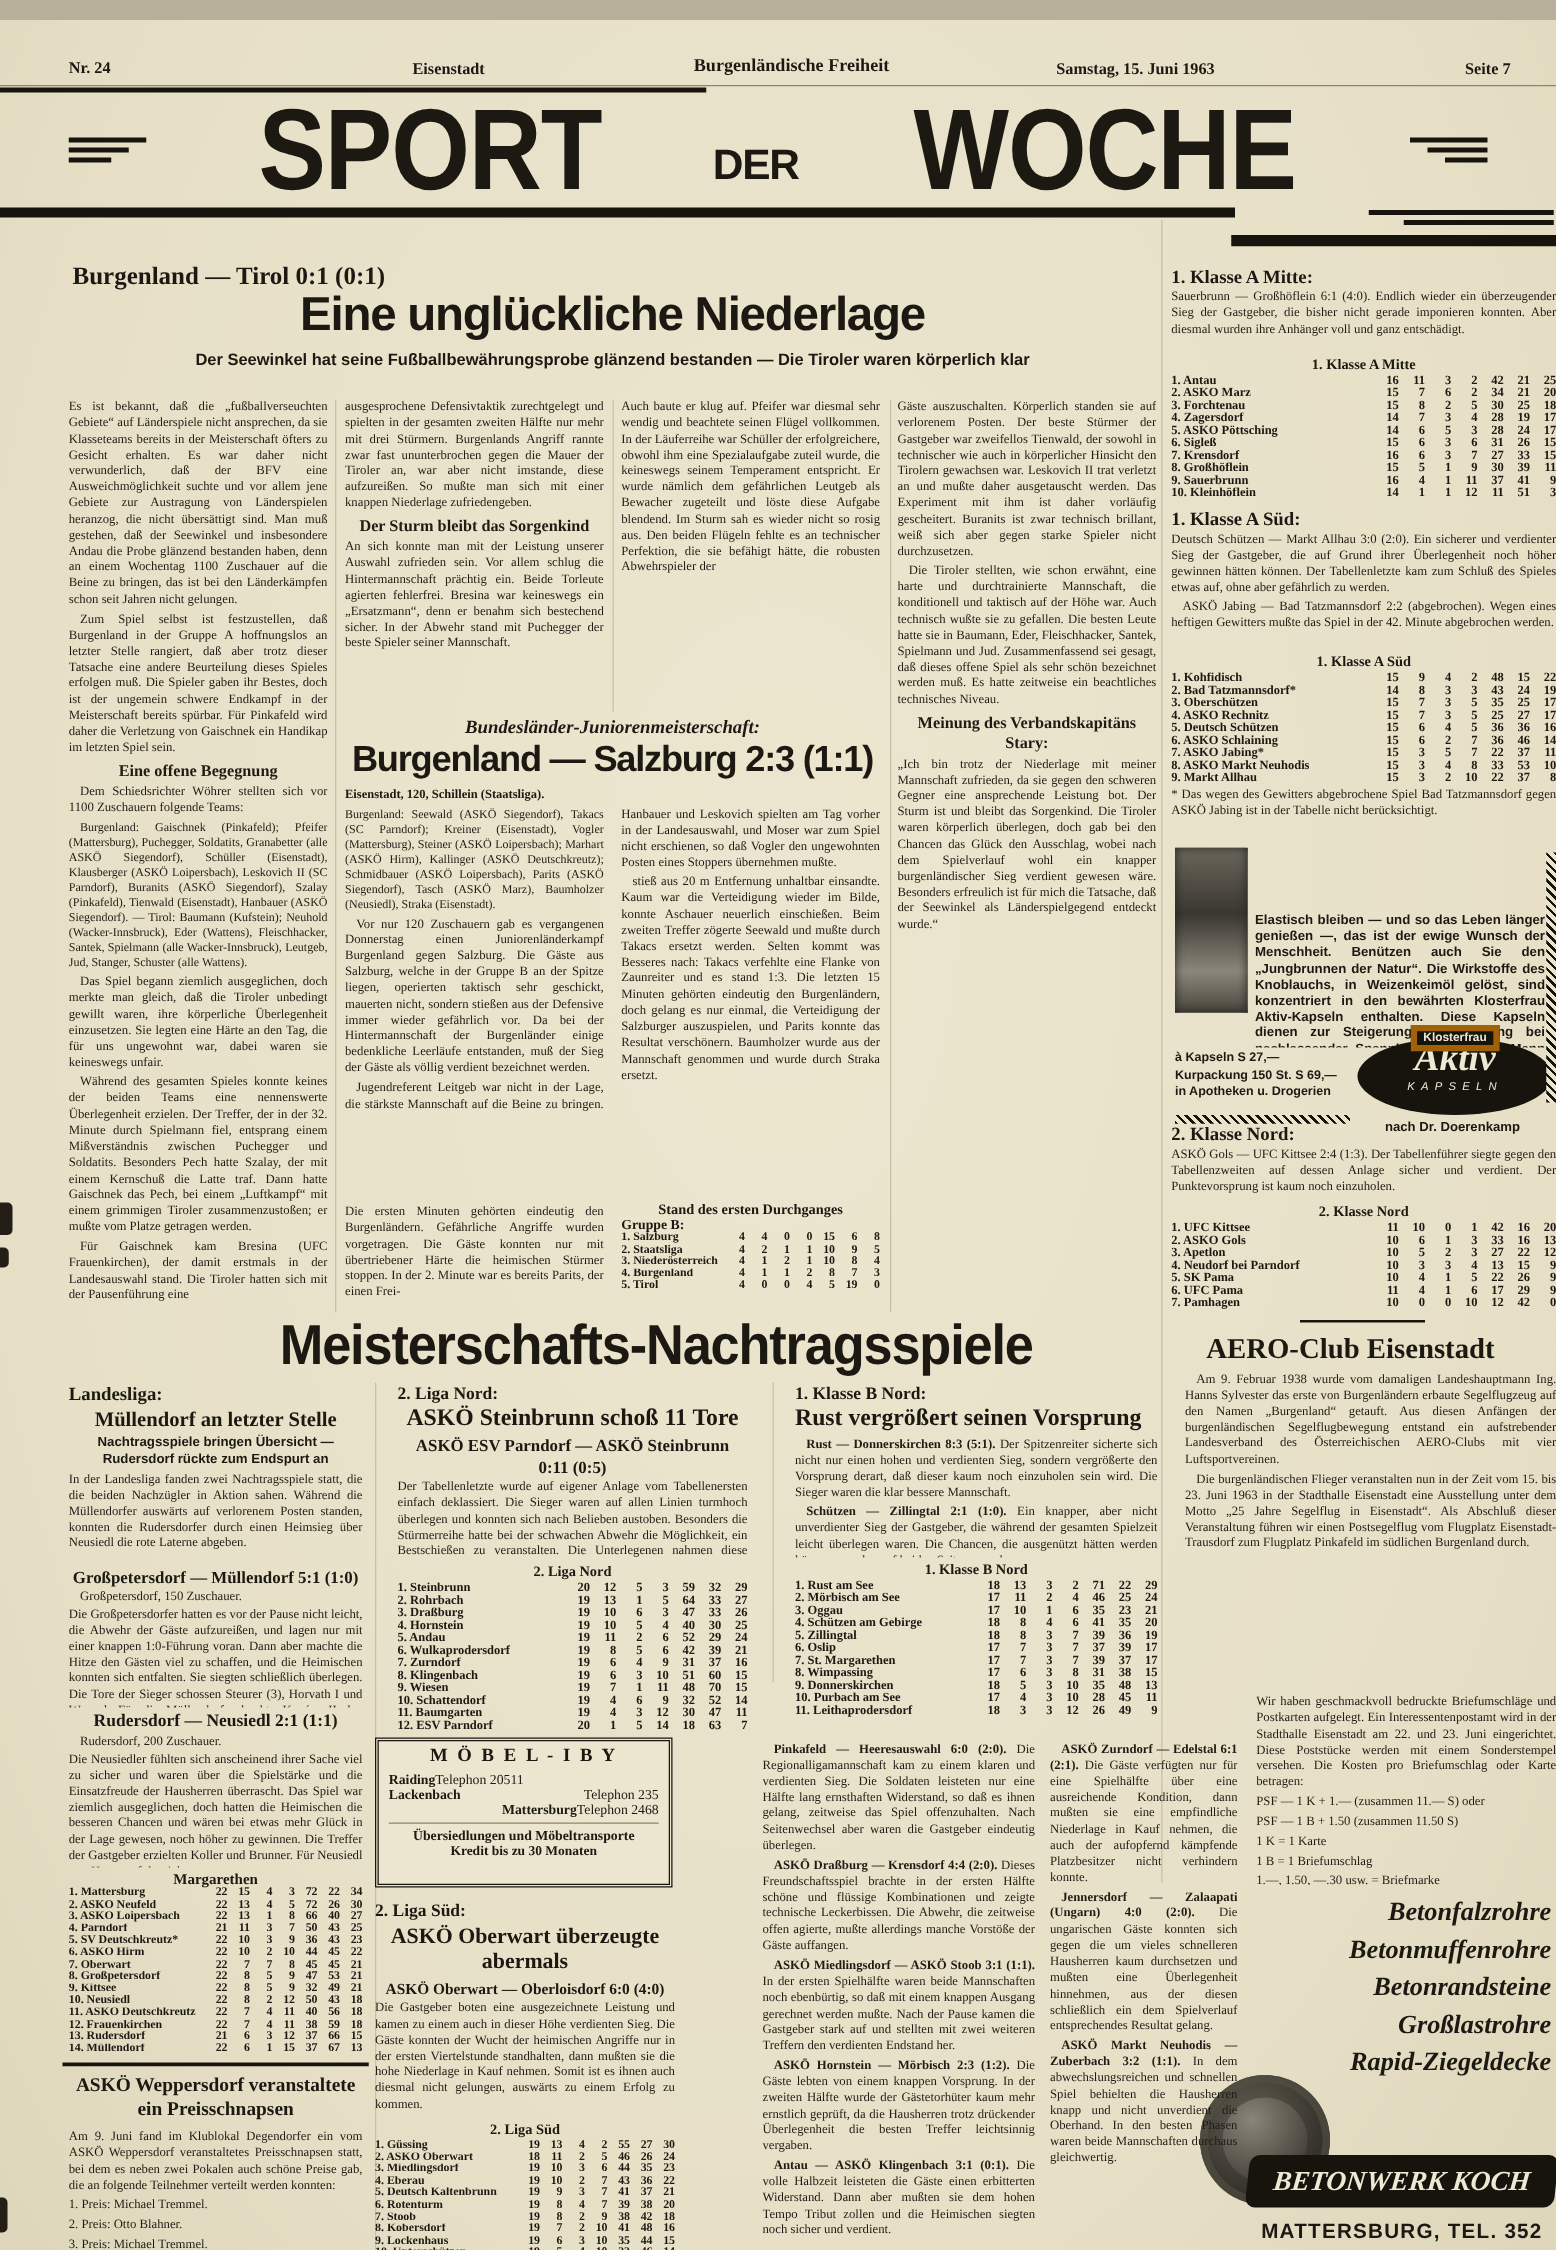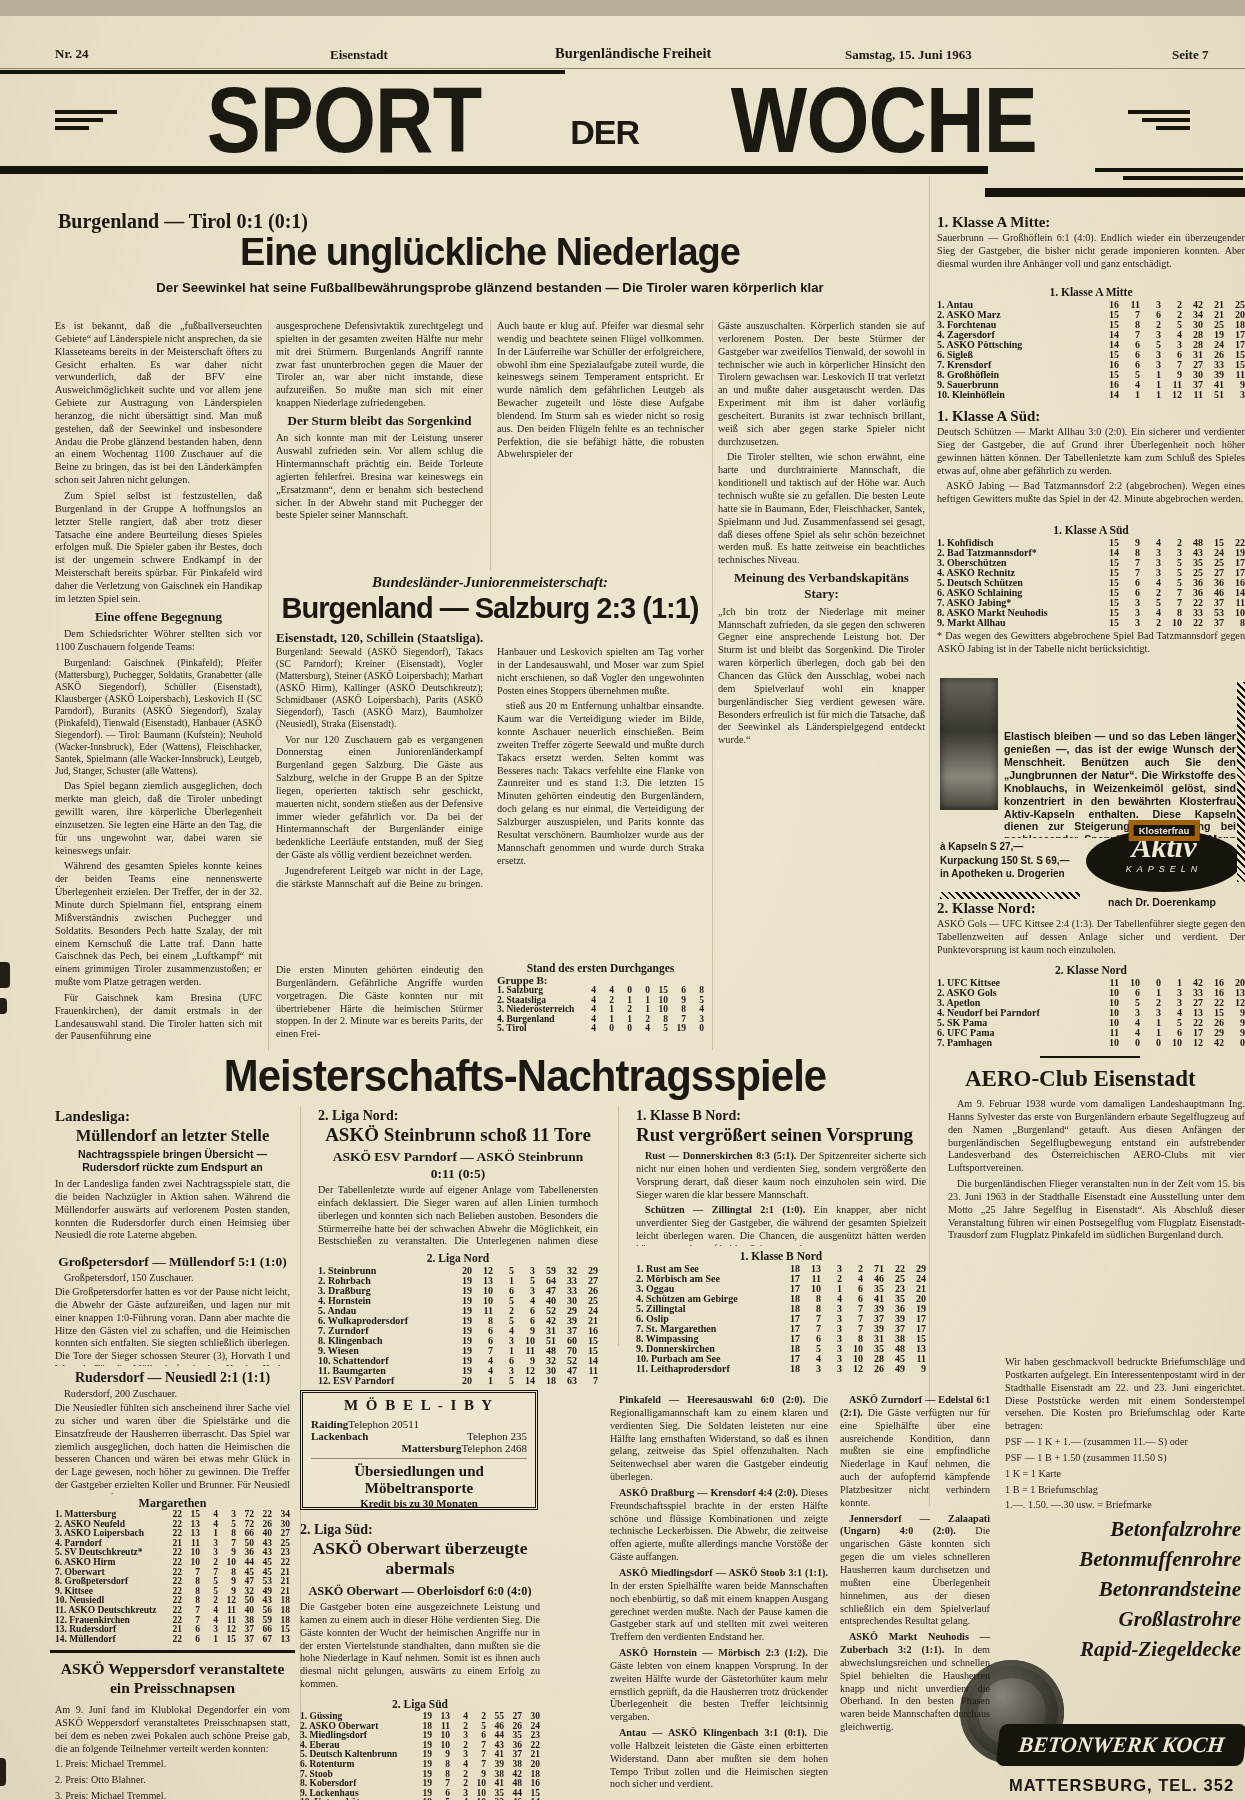--- a/index.html
+++ b/index.html
@@ -106,21 +106,21 @@
 
   <div class="abs clip bt" style="left:718px;top:304px;width:207px;height:640px">
     <p class="ni">Gäste auszuschalten. Körperlich standen sie auf verlorenem Posten. Der beste Stürmer der Gastgeber war zweifellos Tienwald, der sowohl in technischer wie auch in körperlicher Hinsicht den Tirolern gewachsen war. Leskovich II trat verletzt an und mußte daher ausgetauscht werden. Das Experiment mit ihm ist daher vorläufig gescheitert. Buranits ist zwar technisch brillant, weiß sich aber gegen starke Spieler nicht durchzusetzen.</p>
     <p>Die Tiroler stellten, wie schon erwähnt, eine harte und durchtrainierte Mannschaft, die konditionell und taktisch auf der Höhe war. Auch technisch wußte sie zu gefallen. Die besten Leute hatte sie in Baumann, Eder, Fleischhacker, Santek, Spielmann und Jud. Zusammenfassend sei gesagt, daß dieses offene Spiel als sehr schön bezeichnet werden muß. Es hatte zeitweise ein beachtliches technisches Niveau.</p>
     <p class="sh">Meinung des Verbandskapitäns Stary:</p>
     <p class="ni quote">„Ich bin trotz der Niederlage mit meiner Mannschaft zufrieden, da sie gegen den schweren Gegner eine ansprechende Leistung bot. Der Sturm ist und bleibt das Sorgenkind. Die Tiroler waren körperlich überlegen, doch gab bei den Chancen das Glück den Ausschlag, wobei nach dem Spielverlauf wohl ein knapper burgenländischer Sieg verdient gewesen wäre. Besonders erfreulich ist für mich die Tatsache, daß der Seewinkel als Länderspielgegend entdeckt wurde.“</p>
   </div>
 
   <div class="abs ctr bold" style="left:276px;top:558px;width:428px;font-size:15px;font-style:italic">Bundesländer-Juniorenmeisterschaft:</div>
   <div class="abs big-head ctr" style="left:276px;top:576px;width:428px;font-size:29px">Burgenland — Salzburg 2:3 (1:1)</div>
-  <div class="abs bold" style="left:276px;top:614px;width:428px;font-size:13px">Eisenstadt, 120, Schillein (Staatsliga).</div>
+  <div class="abs bold" style="left:276px;top:614px;width:428px;font-size:10px">Eisenstadt, 120, Schillein (Staatsliga).</div>
   <div class="abs clip bt" style="left:276px;top:630px;width:428px;height:316px;column-count:2;column-gap:14px">
     <p class="ni" style="font-size:9.6px">Burgenland: Seewald (ASKÖ Siegendorf), Takacs (SC Parndorf); Kreiner (Eisenstadt), Vogler (Mattersburg), Steiner (ASKÖ Loipersbach); Marhart (ASKÖ Hirm), Kallinger (ASKÖ Deutschkreutz); Schmidbauer (ASKÖ Loipersbach), Parits (ASKÖ Siegendorf), Tasch (ASKÖ Marz), Baumholzer (Neusiedl), Straka (Eisenstadt).</p>
     <p>Vor nur 120 Zuschauern gab es vergangenen Donnerstag einen Juniorenländerkampf Burgenland gegen Salzburg. Die Gäste aus Salzburg, welche in der Gruppe B an der Spitze liegen, operierten taktisch sehr geschickt, mauerten nicht, sondern stießen aus der Defensive immer wieder gefährlich vor. Da bei der Hintermannschaft der Burgenländer einige bedenkliche Leerläufe entstanden, muß der Sieg der Gäste als völlig verdient bezeichnet werden.</p>
     <p>Jugendreferent Leitgeb war nicht in der Lage, die stärkste Mannschaft auf die Beine zu bringen. Hanbauer und Leskovich spielten am Tag vorher in der Landesauswahl, und Moser war zum Spiel nicht erschienen, so daß Vogler den ungewohnten Posten eines Stoppers übernehmen mußte.</p>
     <p>stieß aus 20 m Entfernung unhaltbar einsandte. Kaum war die Verteidigung wieder im Bilde, konnte Aschauer neuerlich einschießen. Beim zweiten Treffer zögerte Seewald und mußte durch Takacs ersetzt werden. Selten kommt was Besseres nach: Takacs verfehlte eine Flanke von Zaunreiter und es stand 1:3. Die letzten 15 Minuten gehörten eindeutig den Burgenländern, doch gelang es nur einmal, die Verteidigung der Salzburger auszuspielen, und Parits konnte das Resultat verschönern. Baumholzer wurde aus der Mannschaft genommen und wurde durch Straka ersetzt.</p>
   </div>
   <div class="abs clip bt" style="left:276px;top:948px;width:207px;height:88px">
     <p class="ni">Die ersten Minuten gehörten eindeutig den Burgenländern. Gefährliche Angriffe wurden vorgetragen. Die Gäste konnten nur mit übertriebener Härte die heimischen Stürmer stoppen. In der 2. Minute war es bereits Parits, der einen Frei-</p>
   </div>
   <div class="abs clip" style="left:497px;top:946px;width:207px;height:92px">
@@ -837,21 +837,21 @@
       </div>
     <div style="font-size:11px;display:flex;justify-content:space-between">
         <b>Lackenbach</b>
         <span>Telephon 235</span>
       </div>
     <div style="font-size:11px;display:flex;justify-content:flex-end">
         <b>Mattersburg</b>
         <span>Telephon 2468</span>
       </div>
     <div class="thinrule" style="height:1px;margin:4px 0"></div>
-    <div class="ctr bold" style="font-size:15px">Übersiedlungen und Möbeltransporte</div>
+    <div class="ctr bold" style="font-size:11px">Übersiedlungen und Möbeltransporte</div>
     <div class="ctr bold" style="font-size:10.8px">Kredit bis zu 30 Monaten</div>
   </div>
 
   <div class="abs kick" style="left:300px;top:1506px;font-size:14px">2. Liga Süd:</div>
   <div class="abs ctr bold" style="left:300px;top:1522px;width:240px;font-size:17.5px;line-height:1.15">
     <div>ASKÖ Oberwart überzeugte</div>
     <div>abermals</div>
   </div>
   <div class="abs ctr bold" style="left:300px;top:1568px;width:240px;font-size:12.3px">ASKÖ Oberwart — Oberloisdorf 6:0 (4:0)</div>
   <div class="abs clip bt" style="left:300px;top:1585px;width:240px;height:94px">

